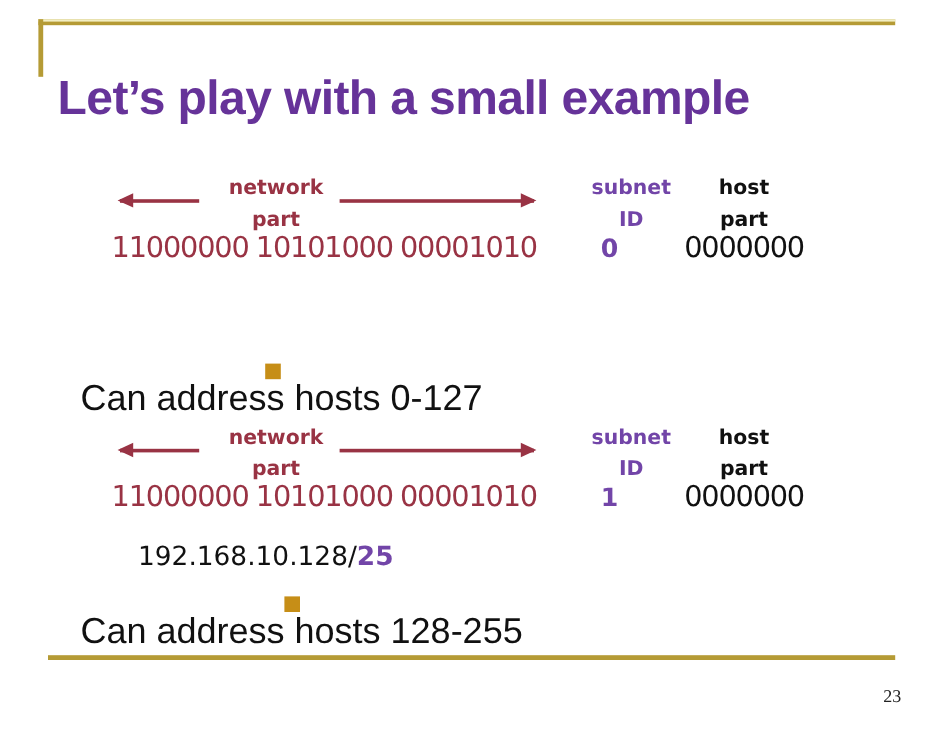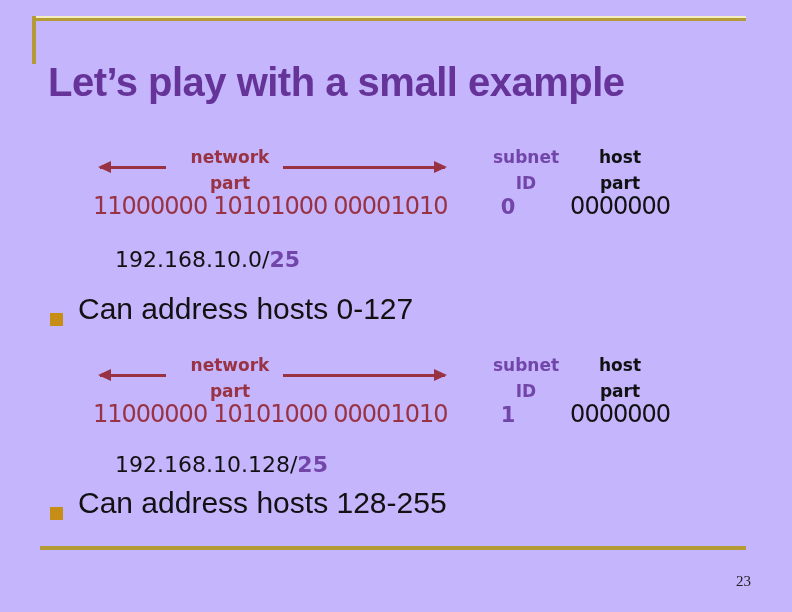--- a/index.html
+++ b/index.html
@@ -1,19 +1,19 @@
 <!DOCTYPE html>
 <html><head>
 <meta charset="utf-8">
 <style>
   html,body{margin:0;padding:0;background:#888;}
   .slide{
     position:relative;
     width:792px;height:612px;
-    background:#c4b5fd;
+    background:#ffffff;
     overflow:hidden;
     font-family:"Liberation Sans",sans-serif;
   }
   
   .top-rule{
     position:absolute;left:32px;top:16px;width:714px;height:5px;
     background:#b59b35;border-top:2px solid #f2eec2;box-sizing:border-box;
   }
   .left-rule{
     position:absolute;left:32px;top:16px;width:4px;height:48px;
@@ -60,21 +60,21 @@
     position:absolute;left:570px;top:52px;width:100px;text-align:right;
     font-size:24px;letter-spacing:-1px;color:#111111;
   }
   .address-line{
     position:absolute;left:115px;
     font-family:"DejaVu Sans",sans-serif;font-size:22px;color:#111111;white-space:nowrap;
   }
   .addr1{top:247px;}
   .addr2{top:452px;}
   .address-line .prefix{color:#7245a8;font-weight:bold;}
-  .bullet-row{position:absolute;left:50px;display:flex;align-items:flex-end;}
+  .bullet-row{position:absolute;left:67px;display:flex;align-items:center;flex-direction:column;}
   .b1{top:292px;}
   .b2{top:486px;}
   .bullet-square{
     width:13px;height:13px;background:#c68e17;margin-top:11px;margin-right:15px;flex:0 0 auto;
   }
   .bullet-text{font-size:30px;color:#111111;white-space:nowrap;}
   .page-number{
     position:absolute;left:736px;top:573px;
     font-family:"Liberation Serif",serif;font-size:15px;color:#222222;
   }
@@ -106,23 +106,20 @@
     </div>
     <div class="binary-row">
       <span>11000000</span>
       <span>10101000</span>
       <span>00001010</span>
     </div>
     <div class="subnet-value">0</div>
     <div class="host-value">0000000</div>
   </div>
 
-  <div class="address-line addr1">
-    <span>192.168.10.0/</span><span class="prefix">25</span>
-  </div>
 
   <div class="bullet-row b1">
     <span class="bullet-square"></span>
     <span class="bullet-text">Can address hosts 0-127</span>
   </div>
 
   <div class="diagram d2">
     <div class="arrow arrow-left"></div>
     <div class="arrow arrow-right"></div>
     <div class="col-label network-label">

